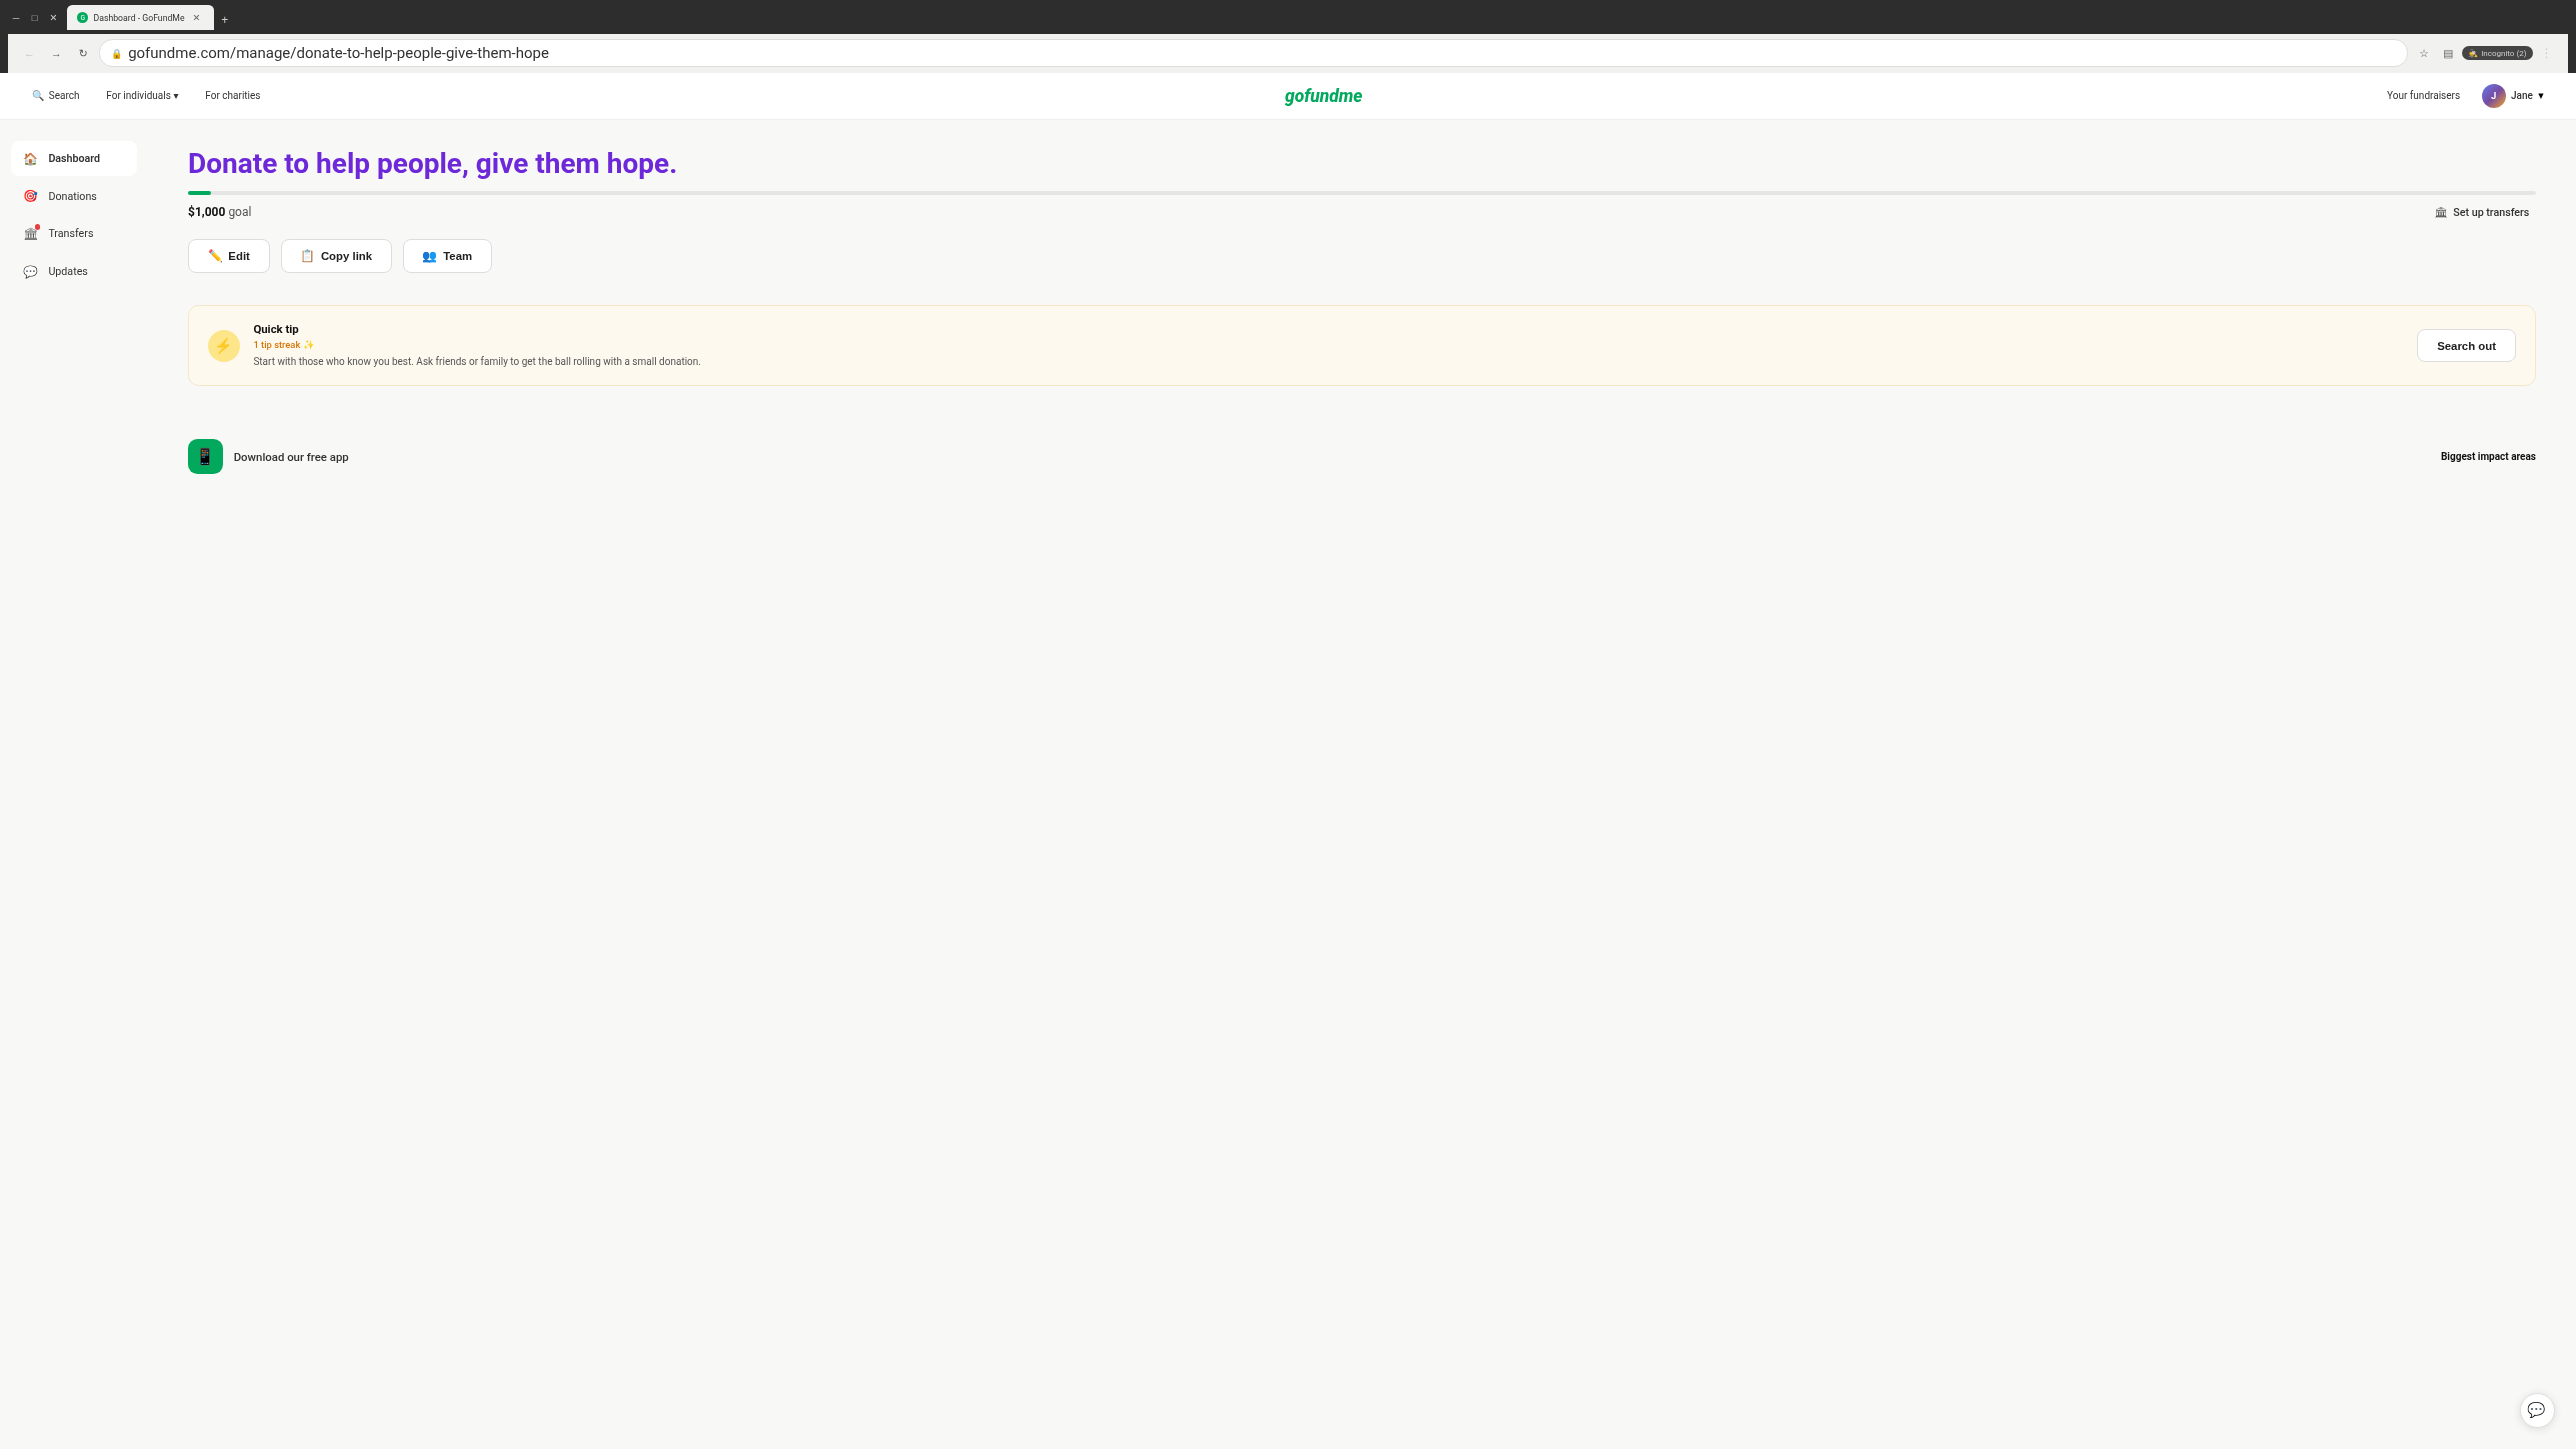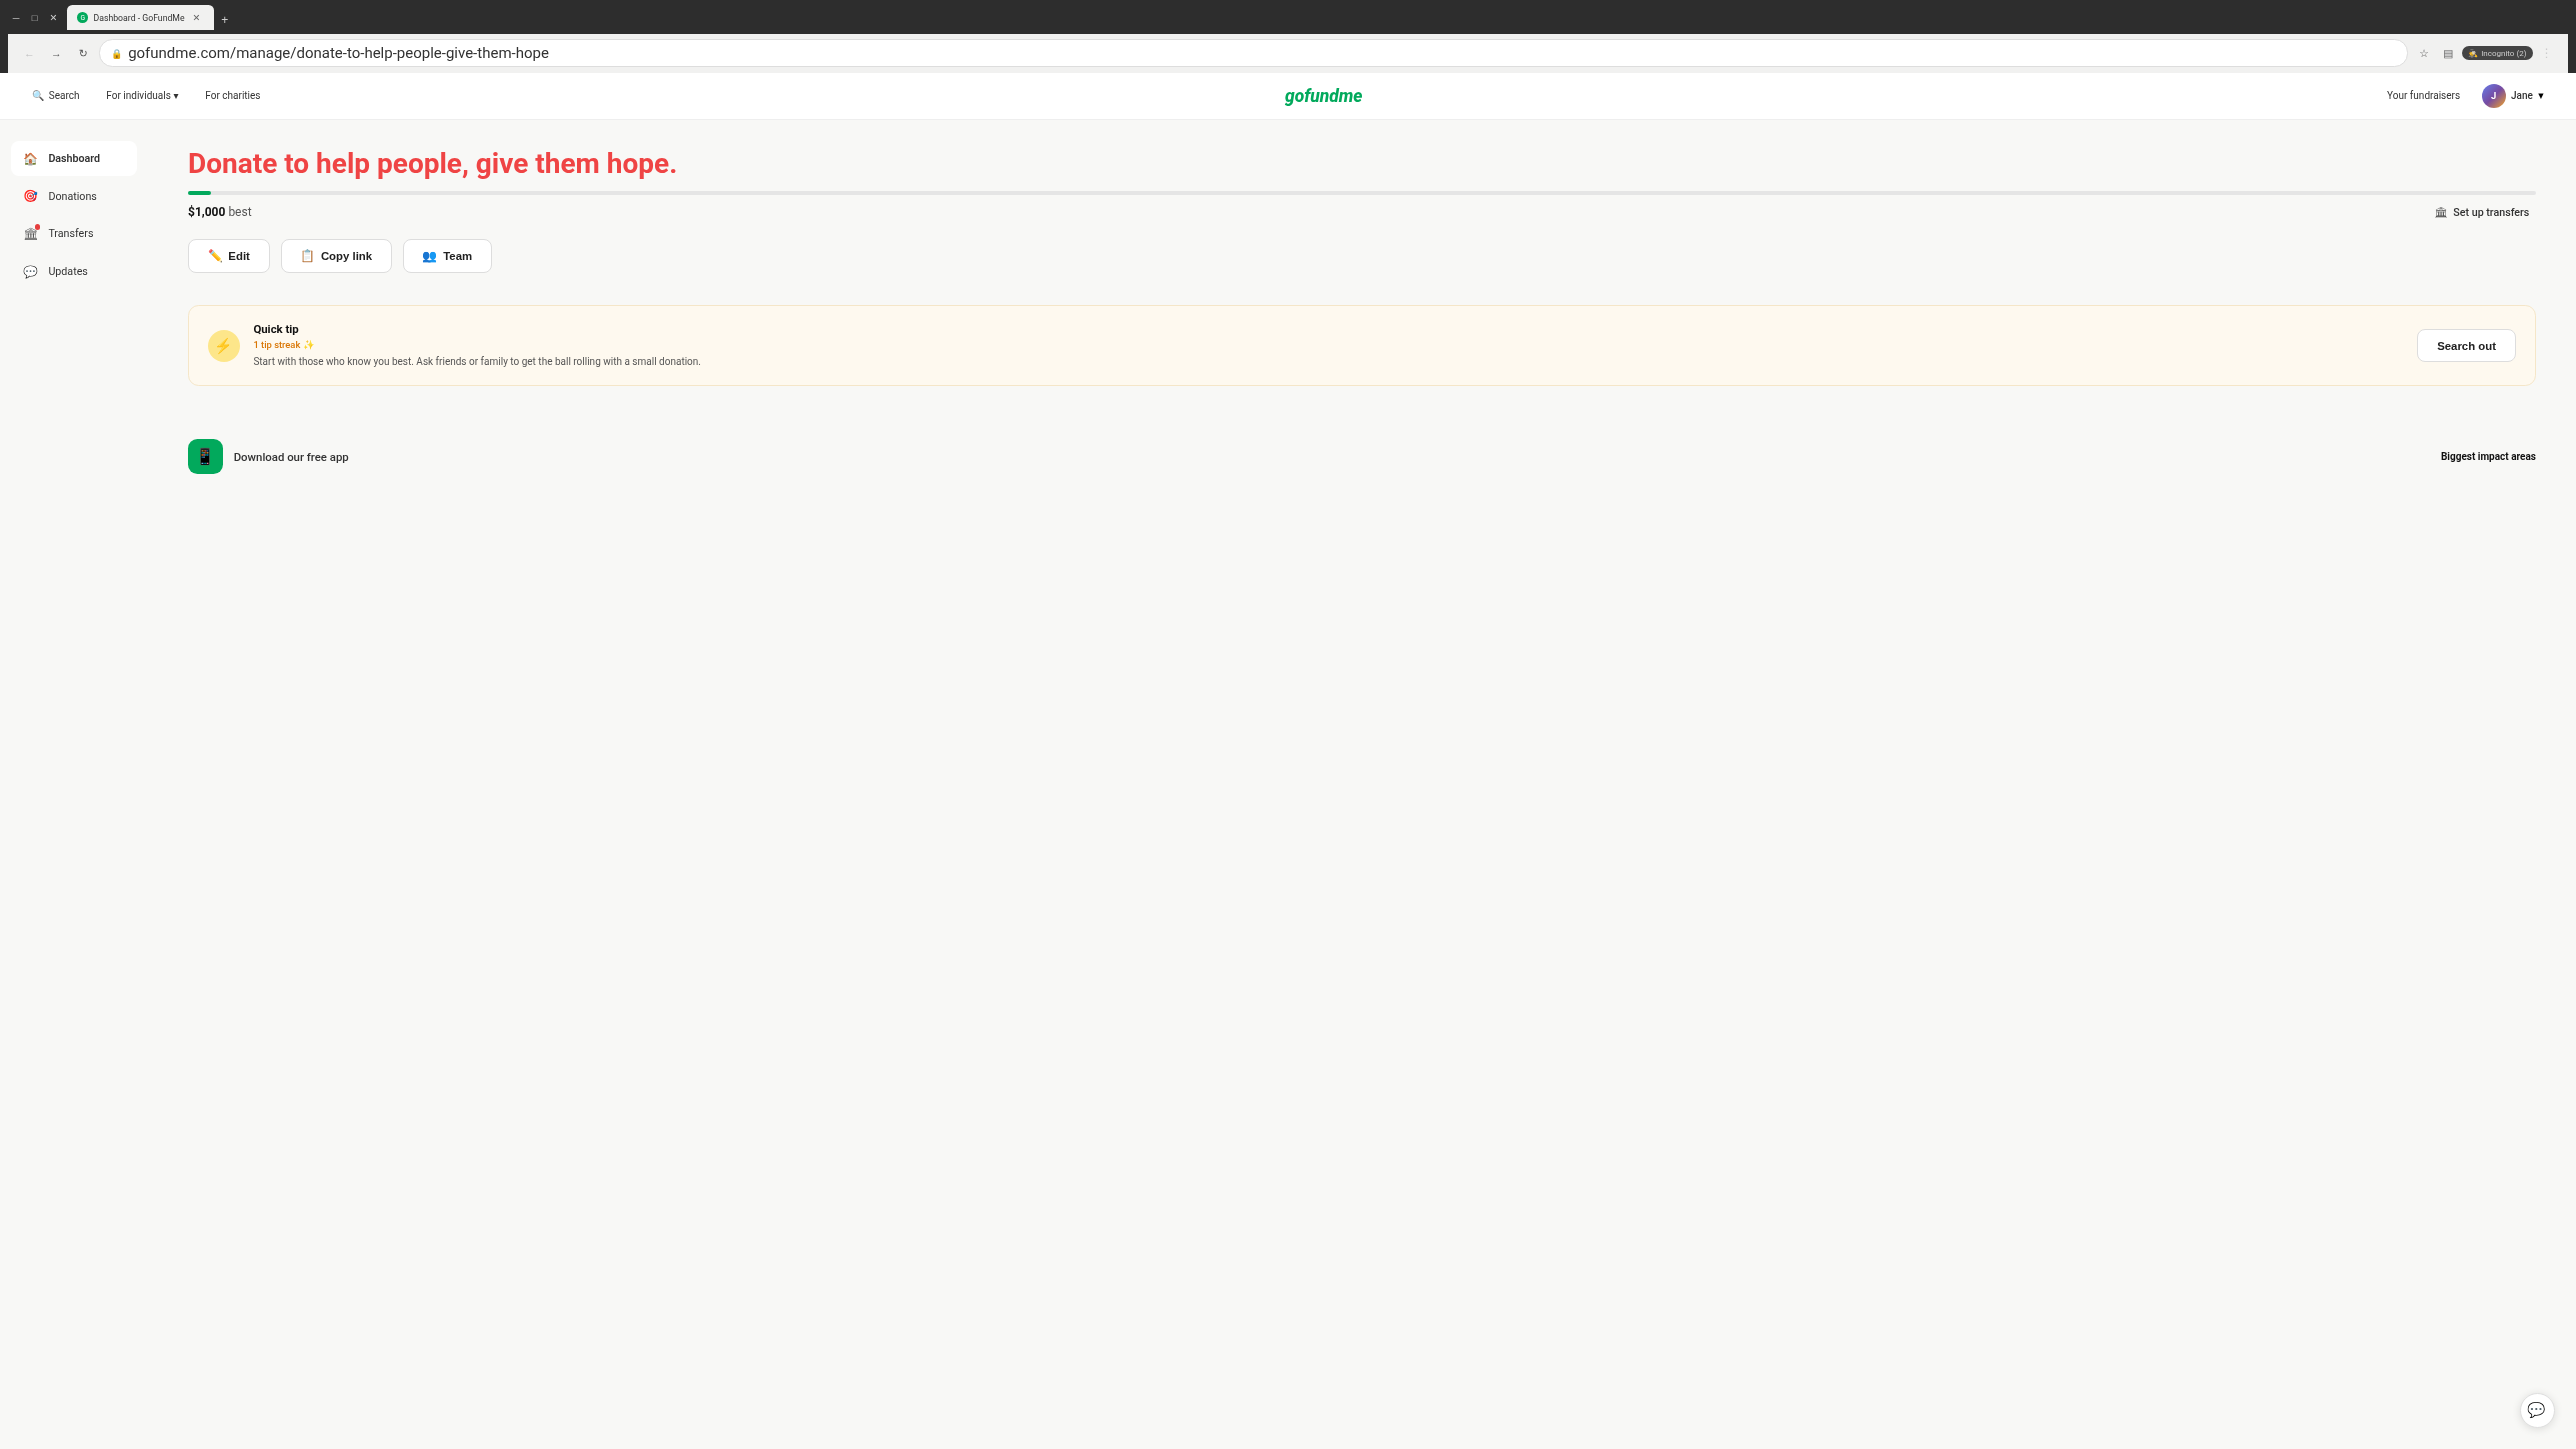--- a/index.html
+++ b/index.html
@@ -310,21 +310,21 @@
 
     
     .main-content {
       flex: 1;
       padding: 27px 40px 40px;
     }
 
     .fundraiser-title {
       font-size: 28px;
       font-weight: 700;
-      color: #ef4444;
+      color: #6d28d9;
       margin-bottom: 10.7px;
       line-height: 1.2;
     }
 
     .progress-section {
       margin-bottom: 16px;
     }
     .progress-bar-container {
       height: 4px;
       background: #e5e5e5;
@@ -606,21 +606,21 @@
 
       <h1 class="fundraiser-title">Donate to help people, give them hope.</h1>
 
       <div class="progress-section">
         <div class="progress-bar-container">
           <div class="progress-bar-fill"></div>
         </div>
         <div class="progress-info">
           <div class="goal-text">
             <span class="goal-amount">$1,000</span>
-            <span>best</span>
+            <span>goal</span>
           </div>
           <a class="setup-transfers">
             <span>🏛</span>
             <span>Set up transfers</span>
           </a>
         </div>
       </div>
 
       <div class="action-buttons">
         <button class="action-btn">

